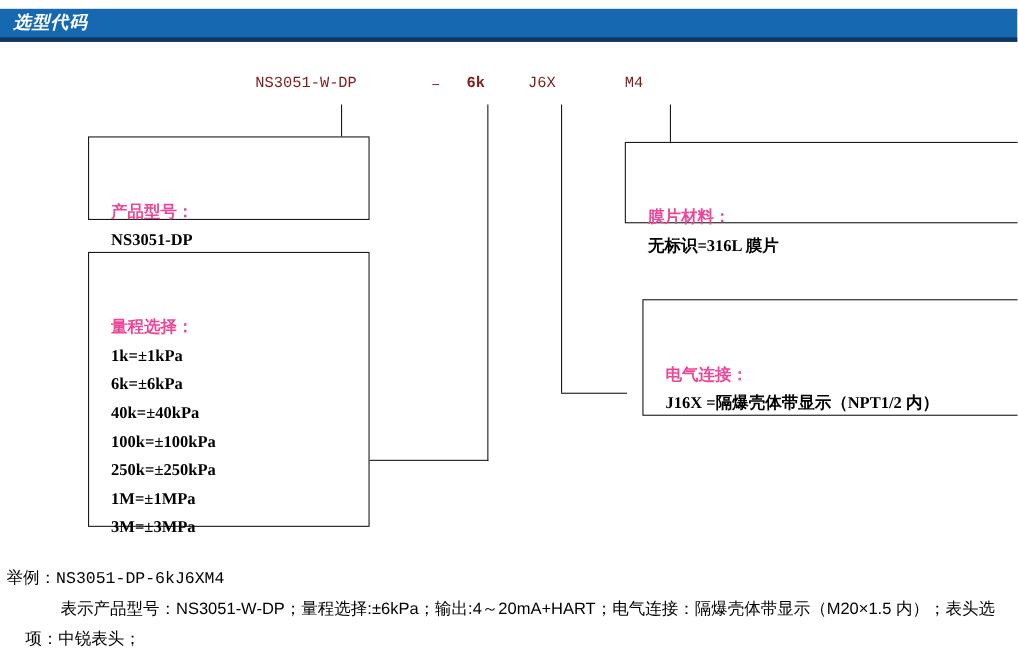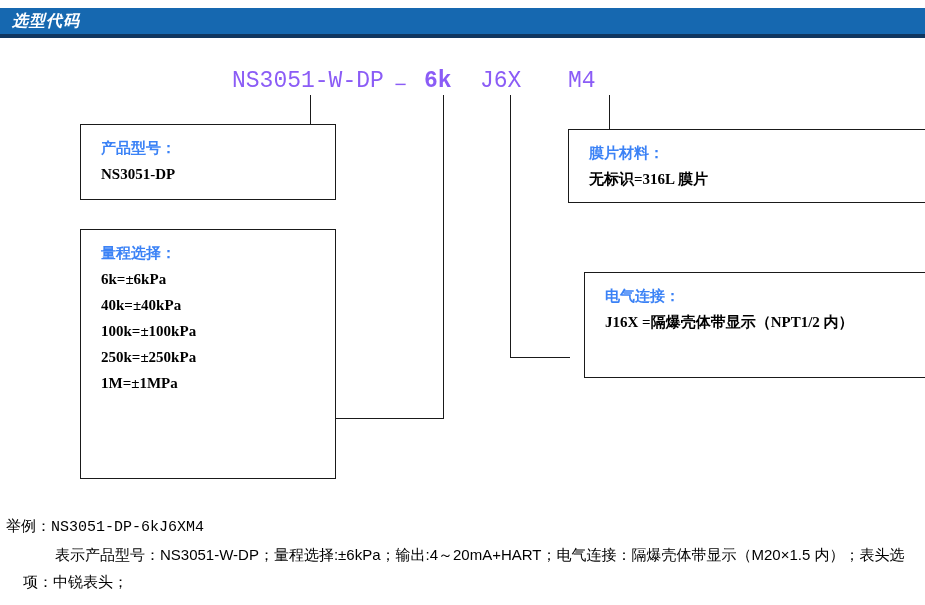--- a/index.html
+++ b/index.html
@@ -37,22 +37,22 @@
     font-weight: 600;
     color: #ffffff;
     letter-spacing: 1px;
     line-height: 22px;
   }
 
   
   .code-token {
     position: absolute;
     font-family: "Liberation Mono", "DejaVu Sans Mono", monospace;
-    font-size: 23px;
-    color: #8b5cf6;
+    font-size: 14px;
+    color: #7f1d1d;
     white-space: nowrap;
   }
 
   
   .line-v {
     position: absolute;
     width: 0;
     border-left: 1.6px solid #1a1a1a;
   }
   .line-h {
@@ -66,23 +66,24 @@
     position: absolute;
     border: 1.8px solid #1a1a1a;
     background: #ffffff;
     box-sizing: border-box;
     padding: 10px 0 8px 20px;
   }
   .box-title {
     font-family: "Liberation Sans", "DejaVu Sans", sans-serif;
     font-size: 15px;
     font-weight: 700;
-    color: #3b82f6;
+    color: #ec4899;
     line-height: 26px;
     white-space: nowrap;
+    margin-top: 45px;
   }
   .box-line {
     font-family: "Liberation Serif", "DejaVu Serif", serif;
     font-size: 15px;
     font-weight: 700;
     color: #000000;
     line-height: 26px;
     white-space: nowrap;
   }
 
@@ -135,25 +136,27 @@
 
 <div class="line-v" style="left:609px; top:95px; height:35px;"></div>
 
 <div class="box" style="left:80px; top:124px; width:256px; height:76px;">
   <div class="box-title">产品型号：</div>
   <div class="box-line">NS3051-DP</div>
 </div>
 
 <div class="box" style="left:80px; top:229px; width:256px; height:250px;">
   <div class="box-title">量程选择：</div>
+  <div class="box-line">1k=±1kPa</div>
   <div class="box-line">6k=±6kPa</div>
   <div class="box-line">40k=±40kPa</div>
   <div class="box-line">100k=±100kPa</div>
   <div class="box-line">250k=±250kPa</div>
   <div class="box-line">1M=±1MPa</div>
+  <div class="box-line">3M=±3MPa</div>
 </div>
 
 <div class="box" style="left:568px; top:129px; width:420px; height:74px;">
   <div class="box-title">膜片材料：</div>
   <div class="box-line">无标识=316L 膜片</div>
 </div>
 
 <div class="box" style="left:584px; top:272px; width:348px; height:106px;">
   <div class="box-title">电气连接：</div>
   <div class="box-line">J16X =隔爆壳体带显示（NPT1/2 内）</div>

